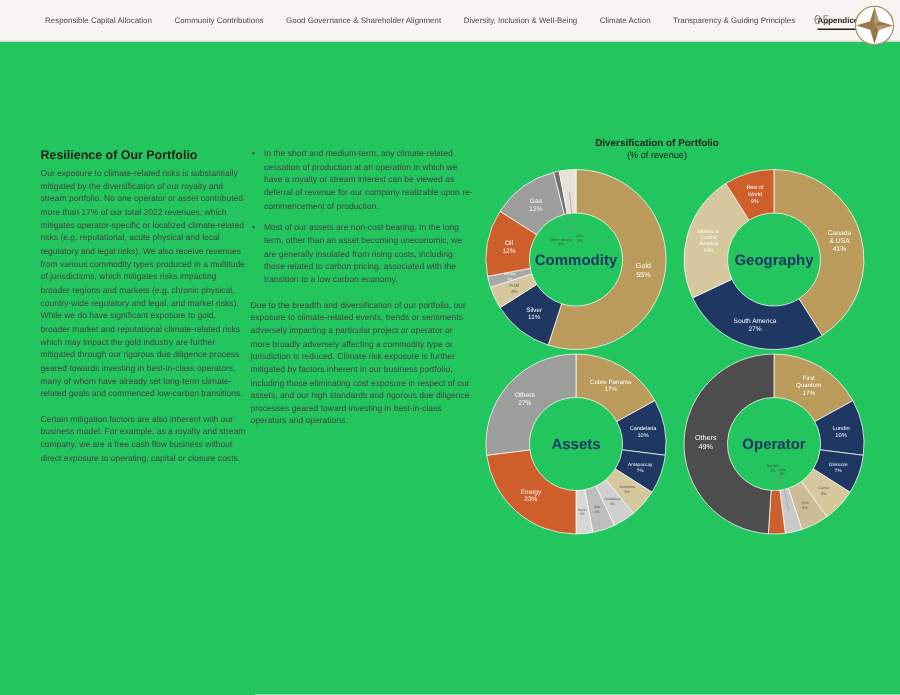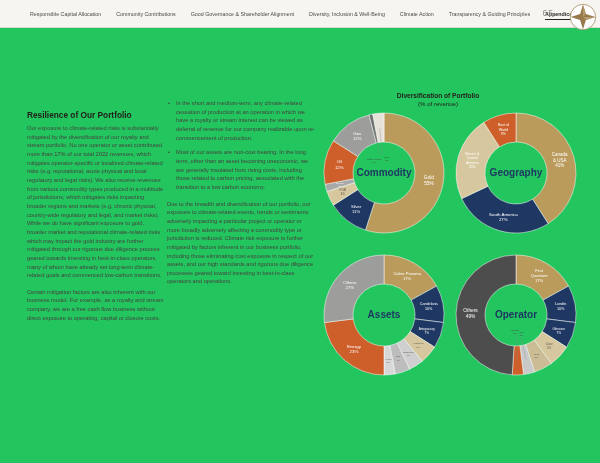--- a/index.html
+++ b/index.html
@@ -8,31 +8,31 @@
   
   .hdr{position:absolute;top:0;left:0;right:0;height:27px;background:#f7f5f1;border-bottom:1px solid #ddd9d0;}
   .nav{position:absolute;left:30px;top:11px;display:flex;gap:15px;font-size:5.3px;color:#4c4a45;white-space:nowrap;}
   .nav-item{cursor:pointer;}
   .nav-item.active{font-weight:bold;color:#26241f;border-bottom:0.8px solid #26241f;padding-bottom:1.5px;}
   .pagenum{position:absolute;right:46px;top:8px;font-size:8.5px;color:#8b8a85;letter-spacing:1px;}
   .logo{position:absolute;right:3px;top:3px;width:28px;height:28px;}
   
   .col1{position:absolute;left:27px;top:94px;width:138px;}
   .col2{position:absolute;left:167px;top:99px;width:149px;}
-  h2{font-size:8.3px;margin:16px 0 4px 0;color:#23201c;font-weight:bold;}
+  h2{font-size:8.3px;margin:4px 0 4px 0;color:#23201c;font-weight:bold;}
   .body-p{font-size:5.7px;line-height:1.52;color:#45443f;margin:0 0 8px 0;text-align:left;}
   .blist{margin:0 0 8px 0;padding:0;list-style:none;}
   .blist li{position:relative;font-size:5.7px;line-height:1.52;color:#45443f;padding-left:9px;margin:0 0 6px 0;}
   .blist li::before{content:"\2022";position:absolute;left:1px;top:0;color:#45443f;}
   
   .charts{position:absolute;left:320px;top:92px;width:276px;}
   .charts-title{width:236px;text-align:center;color:#26231f;}
   .charts-title .t1{font-size:6.6px;font-weight:bold;}
   .charts-title .t2{font-size:6.1px;margin-top:1px;}
-  .grid{display:grid;grid-template-columns:132px 132px;row-gap:20px;margin-top:5px;}
+  .grid{display:grid;grid-template-columns:132px 132px;row-gap:1px;margin-top:5px;}
   svg.donut{width:128px;height:122px;display:block;}
 </style>
 </head>
 <body>
 
 <div class="page">
 
   <header class="hdr">
     <nav class="nav">
       <span class="nav-item">Responsible Capital Allocation</span>

